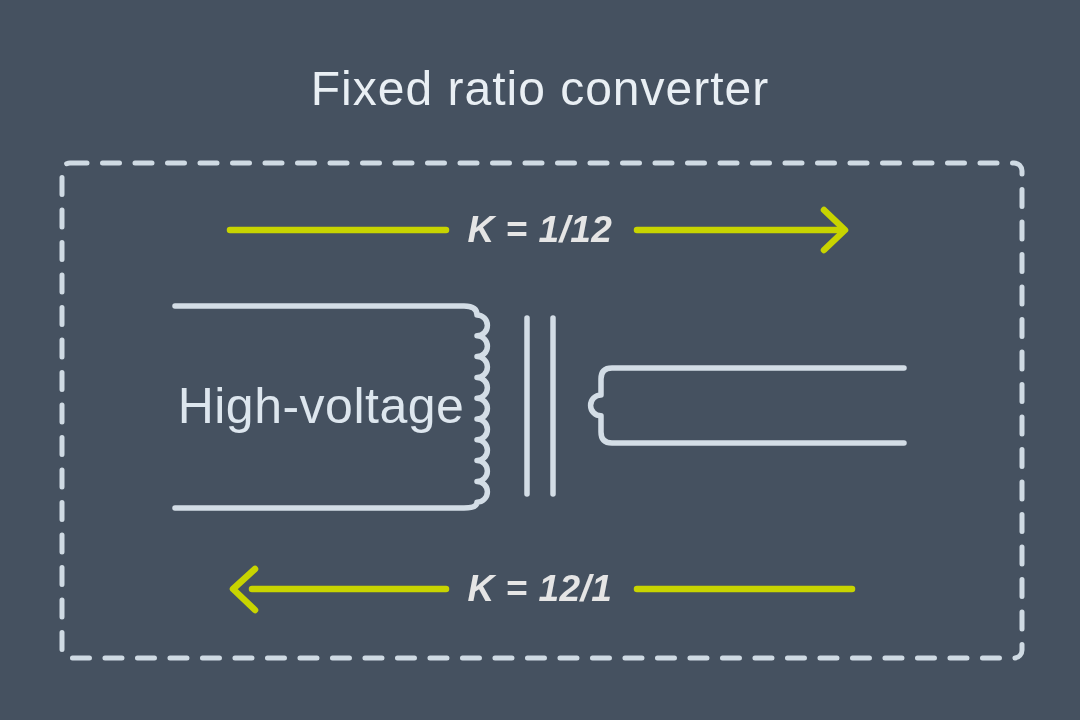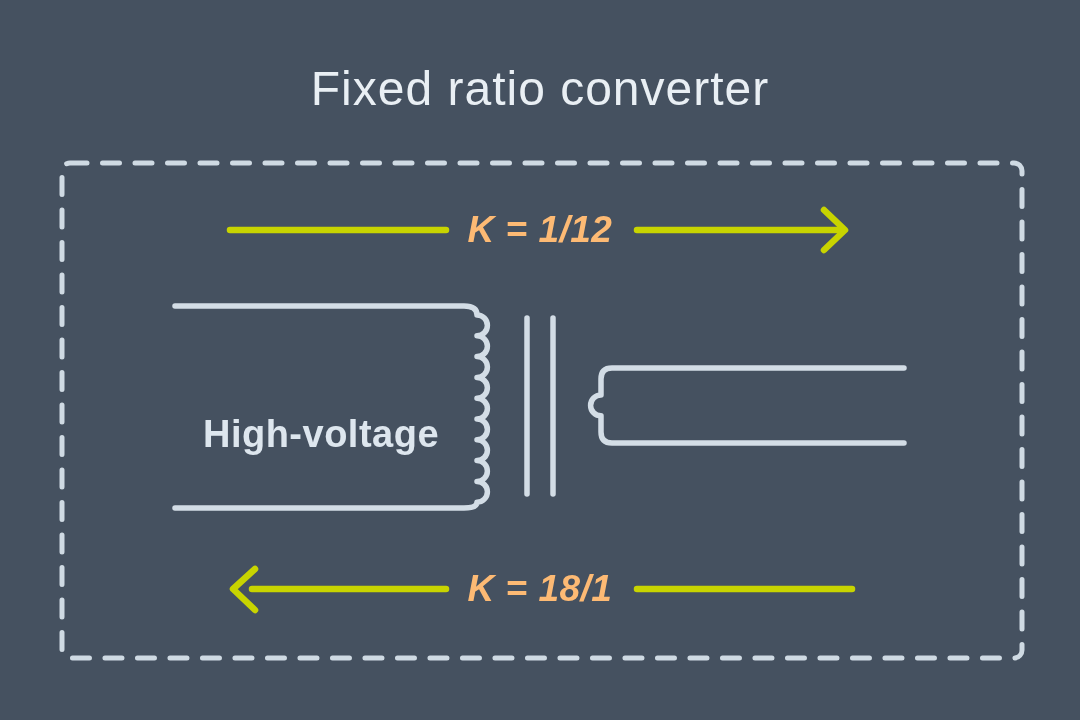--- a/index.html
+++ b/index.html
@@ -29,34 +29,33 @@
   }
   .title {
     left: 540px;
     top: 88px;
     color: #e9eff4;
     font-size: 48px;
     font-weight: 300;
     letter-spacing: 1px;
   }
   .k-label {
-    color: #fdba74;
+    color: #e5e5e5;
     font-size: 37px;
     font-weight: bold;
     font-style: italic;
     letter-spacing: 0.5px;
   }
   .k-top { left: 540px; top: 230px; }
   .k-bottom { left: 540px; top: 589px; }
   .w-label {
     color: #dde6ee;
-    font-size: 38px;
-    font-weight: 700;
+    font-size: 50px;
+    font-weight: 400;
     letter-spacing: 0.5px;
-    margin-top: 28px;
   }
   .w-high { left: 321px; top: 406px; }
   .w-low  { left: 753px; top: 405px; }
 </style>
 </head>
 <body>
 
 <div class="stage">
 
   <svg class="layer" width="1080" height="720" viewBox="0 0 1080 720">
@@ -99,15 +98,15 @@
     </g>
   </svg>
 
   <div class="txt title">Fixed ratio converter</div>
 
   <div class="txt k-label k-top">K = 1/12</div>
 
   <div class="txt w-label w-high">High-voltage</div>
 
 
-  <div class="txt k-label k-bottom">K = 18/1</div>
+  <div class="txt k-label k-bottom">K = 12/1</div>
 
 </div>
 
 </body></html>

